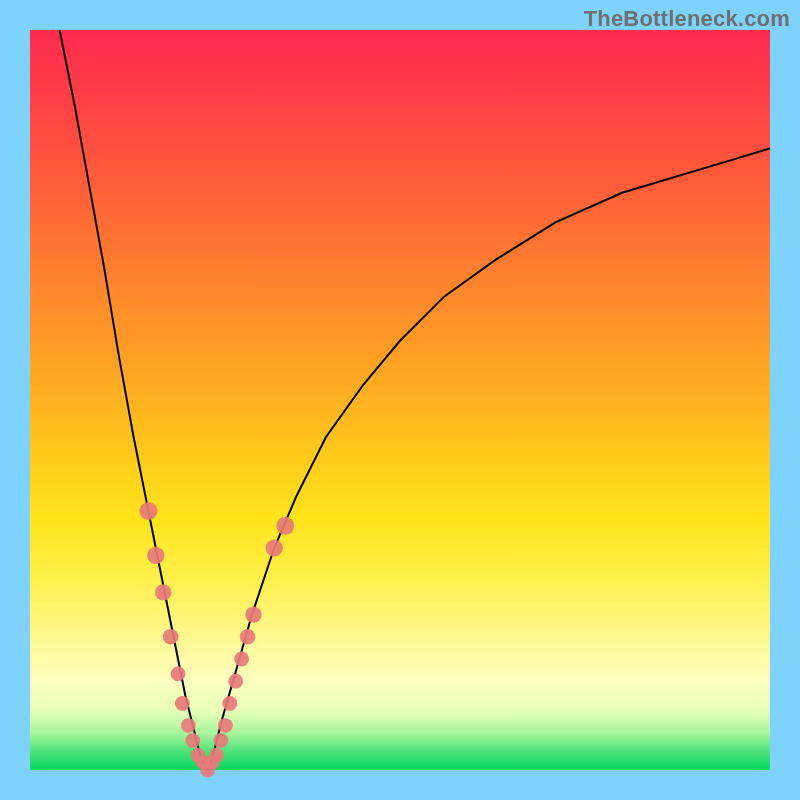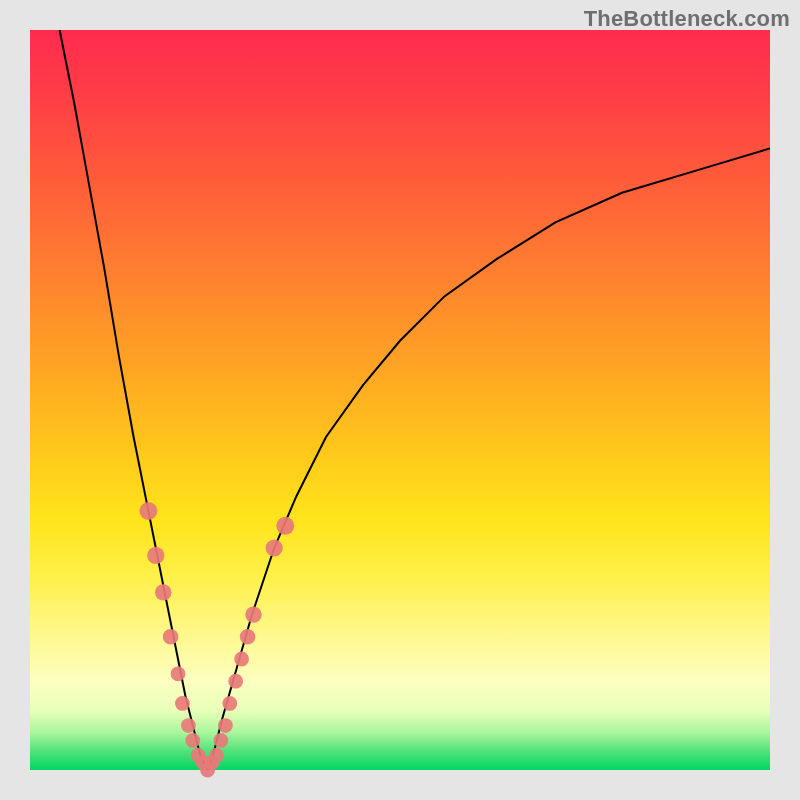--- a/index.html
+++ b/index.html
@@ -1,21 +1,21 @@
 <!DOCTYPE html>
 <html><head>
 <meta charset="utf-8">
 <style>
   * { margin: 0; padding: 0; box-sizing: border-box; }
   html, body { width: 800px; height: 800px; overflow: hidden; }
   .canvas {
     position: relative;
     width: 800px;
     height: 800px;
-    background: #e5e5e5;
+    background: #7dd3fc;
   }
   .plot {
     position: absolute;
     left: 30px;
     top: 30px;
     width: 740px;
     height: 740px;
     background: linear-gradient(to bottom,
       #ff2b4f 0%,
       #ff3c47 8%,

